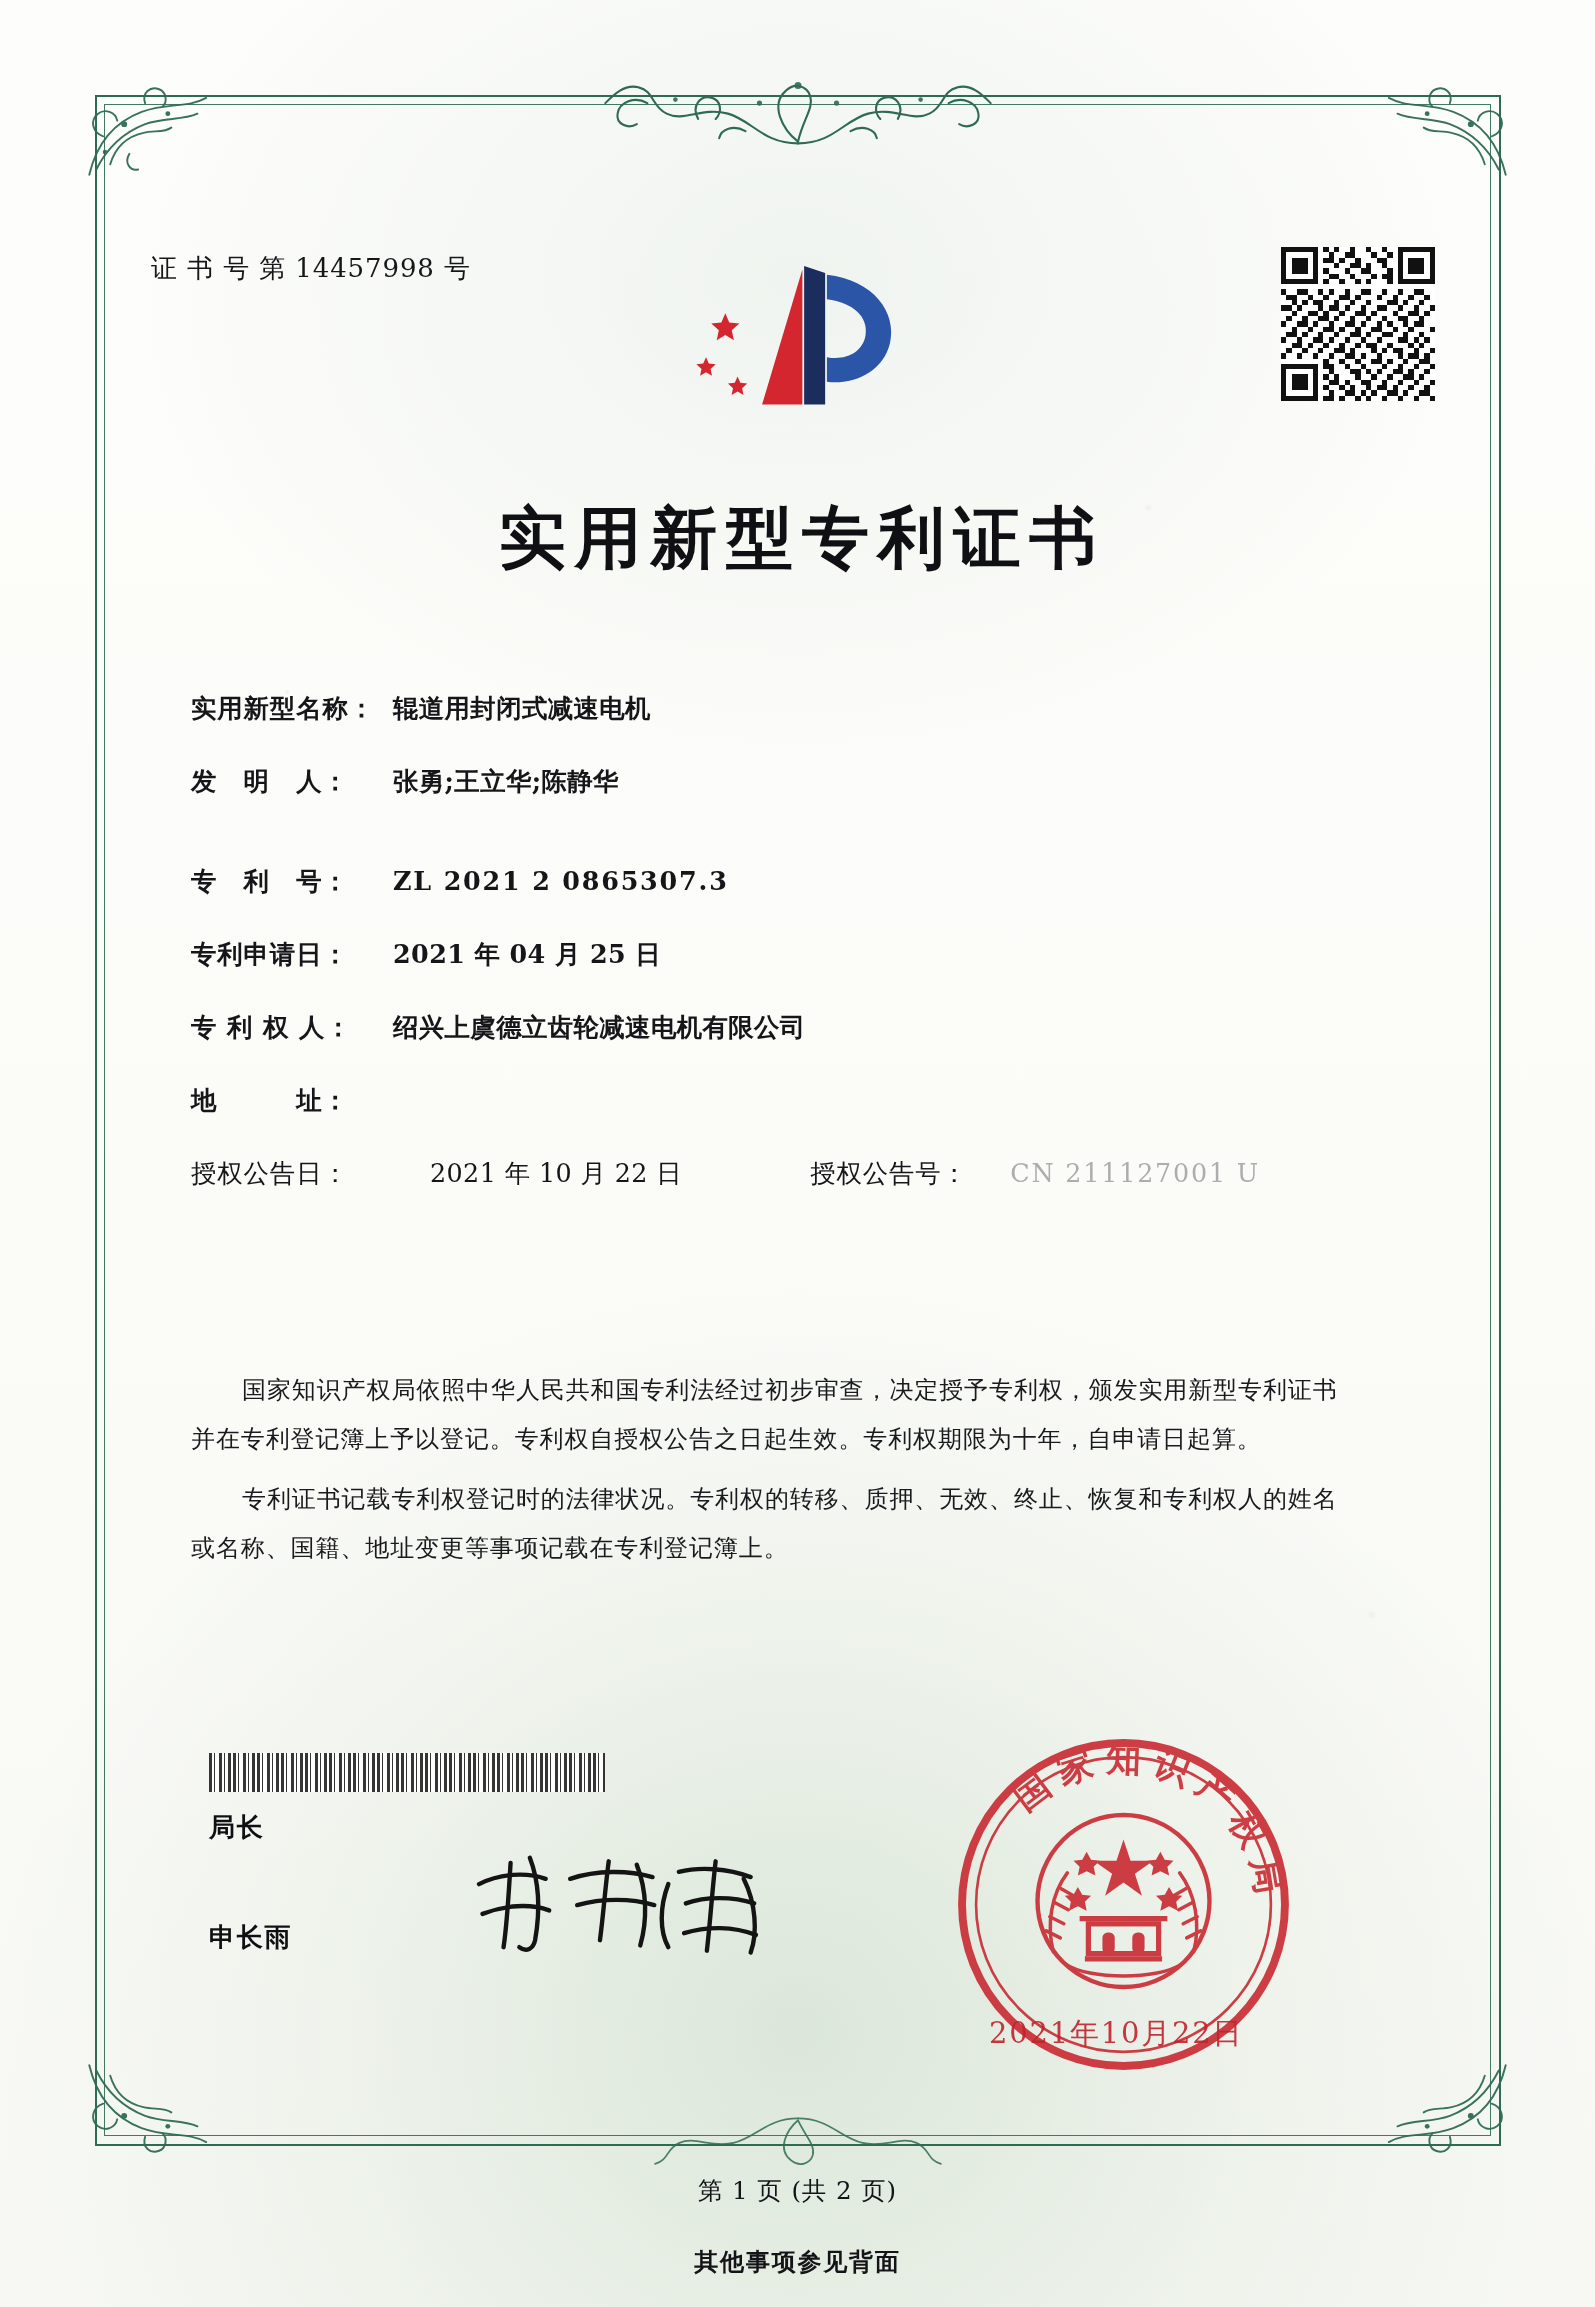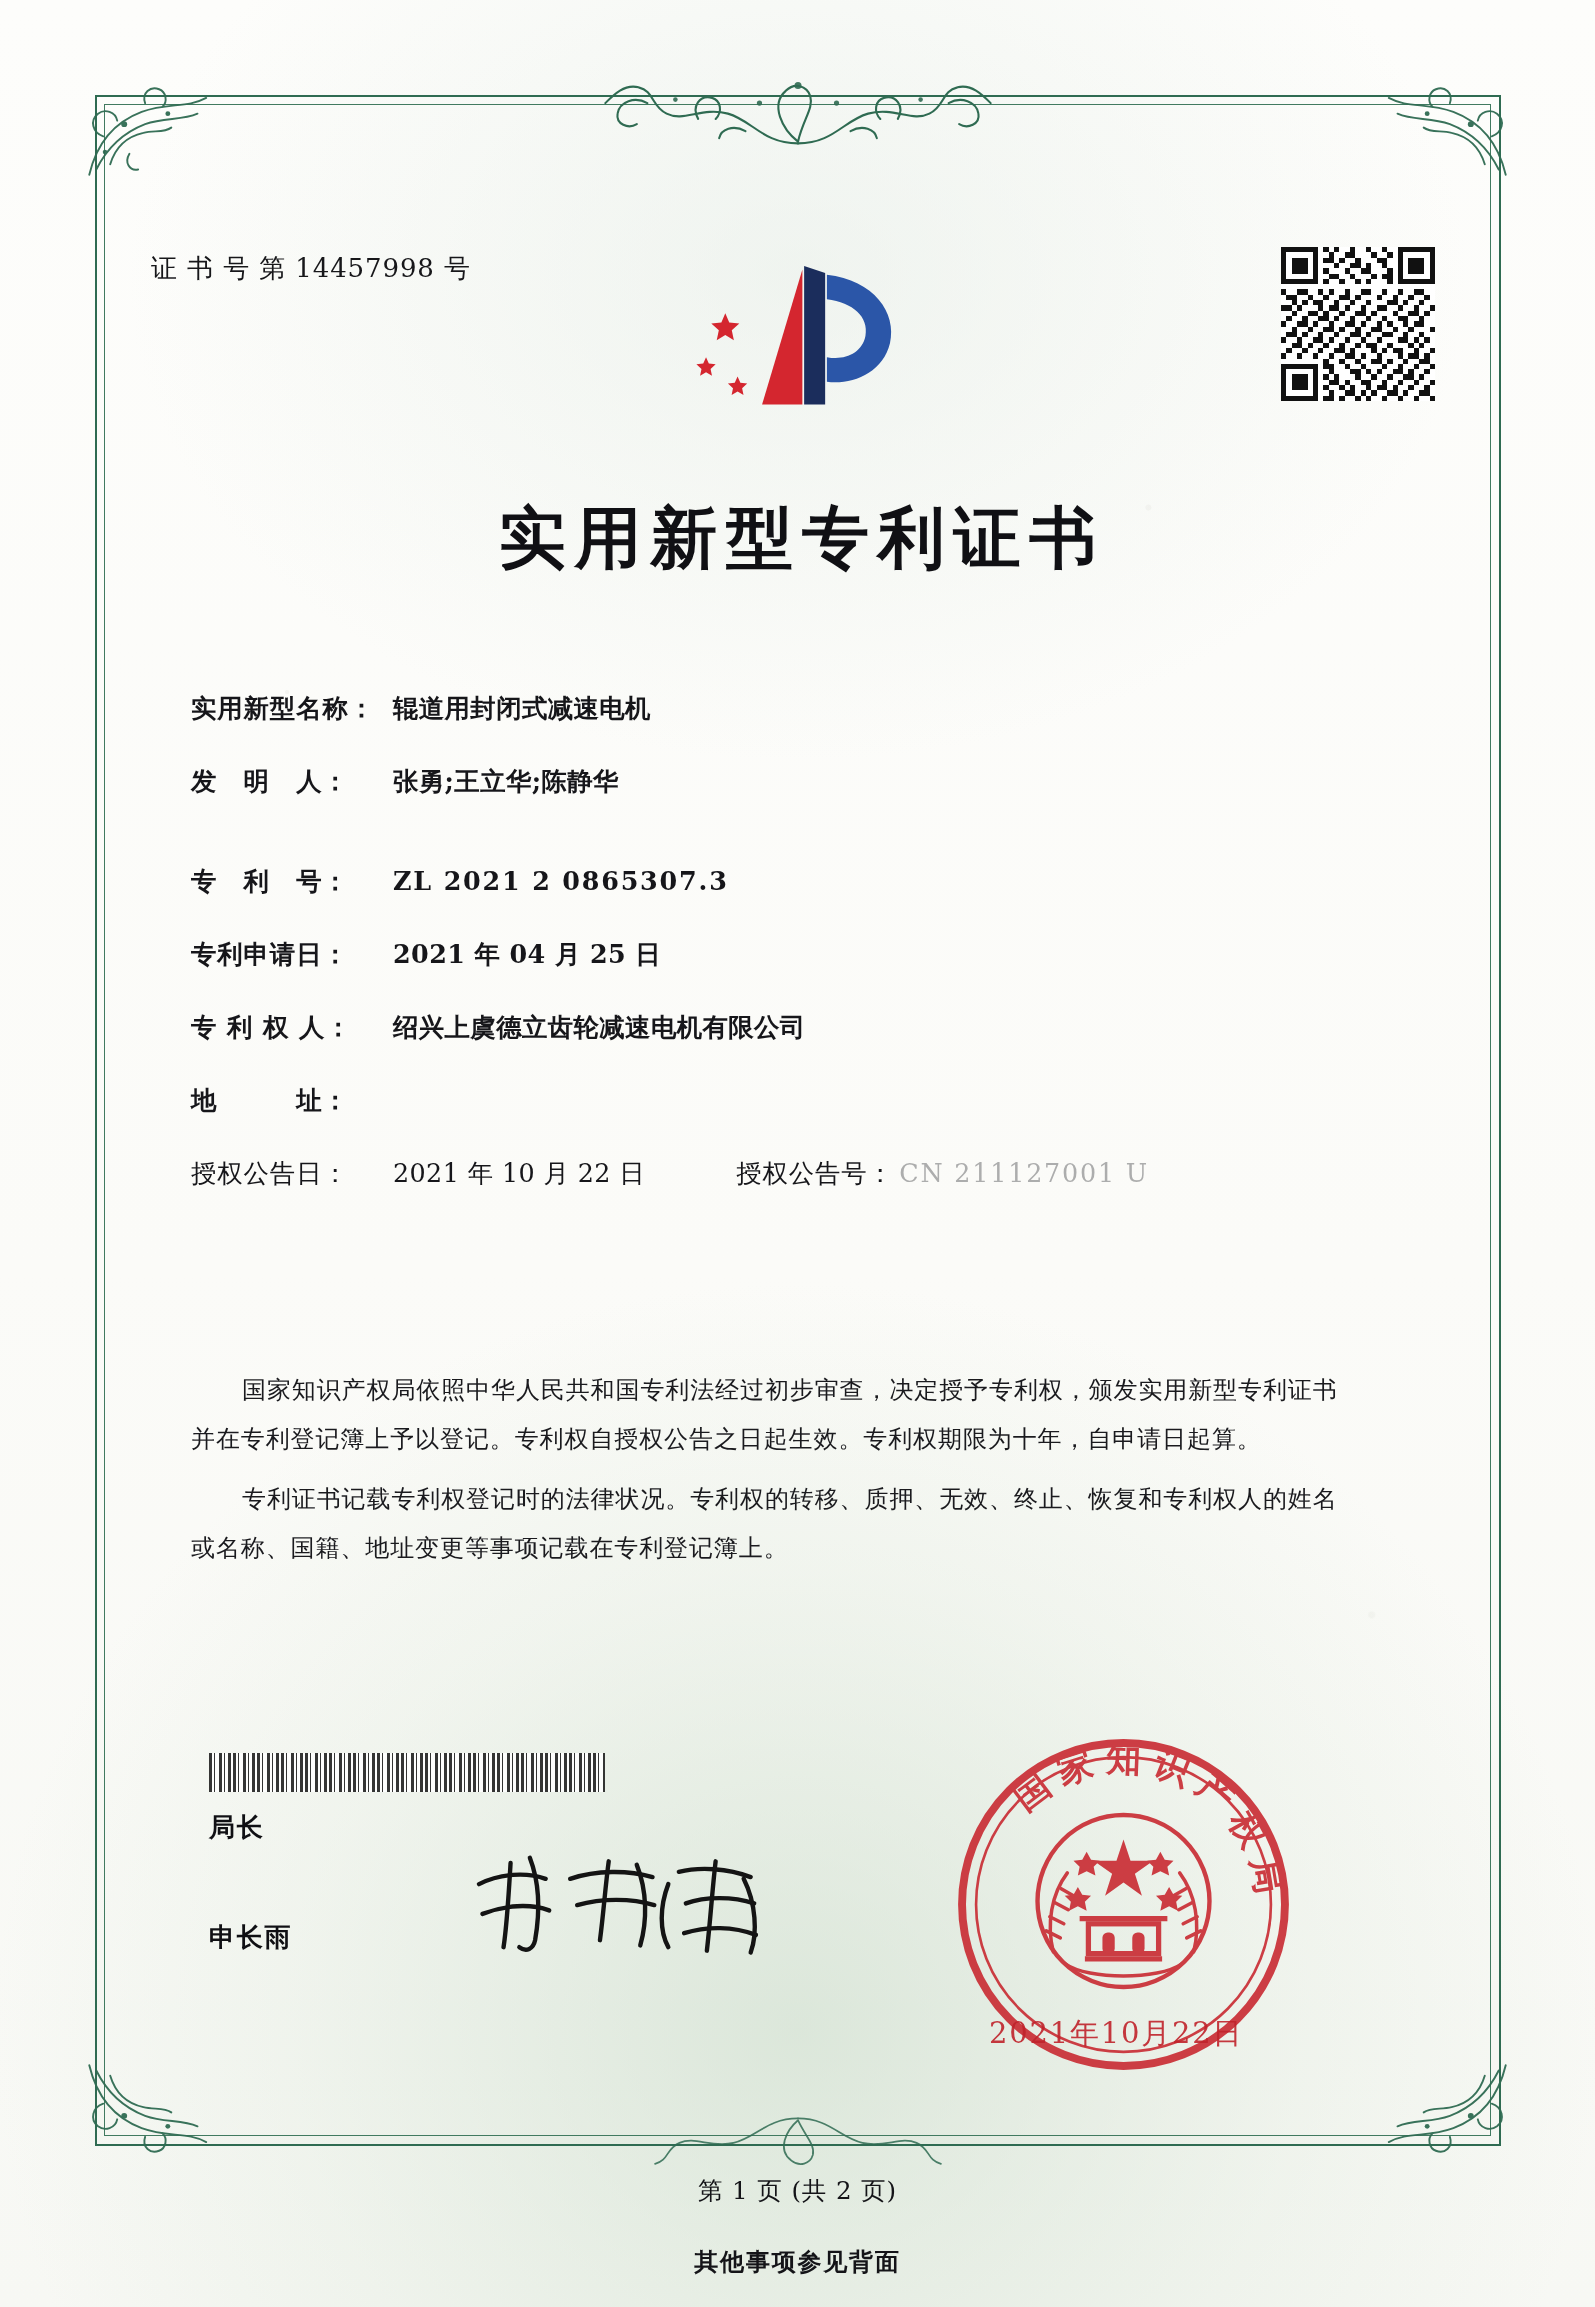--- a/index.html
+++ b/index.html
@@ -172,20 +172,21 @@
   }
 
   .row-pub {
     display: flex;
     align-items: baseline;
     margin-bottom: 39px;
     font-family: "DejaVu Serif", "Liberation Serif", serif;
     font-size: 25.4px;
     color: #16161a;
     white-space: nowrap;
+    gap: 37px;
   }
   .pub-no-label {
     margin-left: 91px;
     letter-spacing: 0.9px;
   }
   .pub-no-value {
     margin-left: 5.3px;
     letter-spacing: 1.8px;
     color: #6d6e70;
     opacity: .55;

